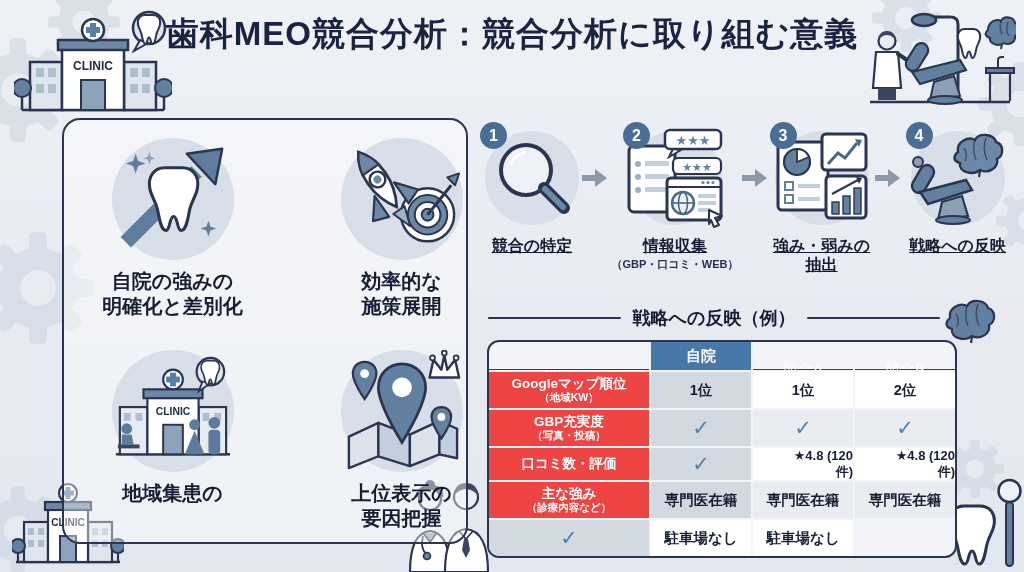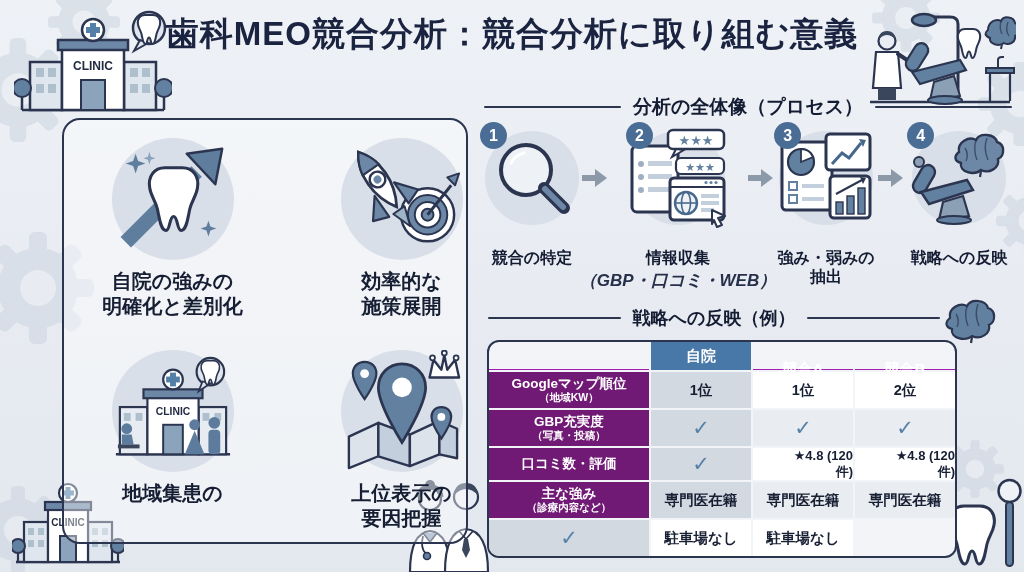--- a/index.html
+++ b/index.html
@@ -23,28 +23,28 @@
   .quad-grid{position:absolute;left:62px;top:122px;width:450px;height:420px;display:grid;grid-template-columns:1fr 1fr;grid-template-rows:1fr 1fr;padding:8px 6px;gap:20px;}
   .quad{display:flex;flex-direction:column;align-items:center;justify-content:flex-start;padding-top:8px;}
   .icon-circle{width:122px;height:122px;border-radius:50%;background:var(--circle);display:flex;align-items:center;justify-content:center;position:relative;}
   .quad-label{margin-top:9px;text-align:center;font-size:20px;font-weight:800;line-height:1.25;color:#161e33;}
   .steps{position:absolute;left:482px;top:126px;width:532px;display:flex;align-items:flex-start;}
   .step{display:flex;flex-direction:column;align-items:center;}
   .step-iconwrap{position:relative;width:100px;height:104px;display:flex;align-items:center;justify-content:center;}
   .step-circle{position:absolute;left:50%;top:50%;transform:translate(-50%,-50%);width:94px;height:94px;border-radius:50%;background:var(--circle);}
   .step-iconwrap svg{position:relative;}
   .badge{position:absolute;left:-2px;top:-4px;width:27px;height:27px;border-radius:50%;background:#4a6d96;color:#fff;font-size:16px;font-weight:800;display:flex;align-items:center;justify-content:center;z-index:3;}
-  .step-label{margin-top:18px;font-size:16px;font-weight:800;text-align:center;line-height:1.2;color:#141c33;}
-  .step-sub{font-size:17px;font-weight:700;color:#27304a;margin-top:2px;white-space:nowrap;font-style:italic;}
+  .step-label{margin-top:6px;font-size:16px;font-weight:800;text-align:center;line-height:1.2;color:#141c33;text-decoration:underline;}
+  .step-sub{font-size:11px;font-weight:700;color:#27304a;margin-top:2px;white-space:nowrap;}
   .step-arrow{margin-top:42px;flex:0 0 auto;}
   .comp-table{position:absolute;left:487px;top:340px;display:grid;grid-template-columns:160px 100px 100px 100px;grid-template-rows:28px 36px 36px 32px 36px 36px;gap:2px;background:#f2f4f8;border:2.5px solid var(--line);border-radius:12px;overflow:hidden;}
   .cell{display:flex;flex-direction:column;align-items:center;justify-content:center;text-align:right;}
-  .h-dark{background:#a21caf;color:#fff;font-size:15px;font-weight:700;margin-top:27px;}
+  .h-dark{background:#404040;color:#fff;font-size:15px;font-weight:400;margin-top:27px;}
   .h-own{background:#4878a7;color:#fff;font-size:15px;font-weight:800;}
-  .rlbl{background:#701a75;color:#fff;}
+  .rlbl{background:#ef4444;color:#fff;}
   .rlbl .m{font-size:13.5px;font-weight:800;line-height:1.1;}
   .rlbl .s{font-size:10.5px;font-weight:700;line-height:1.15;}
   .rlbl .s:empty{display:none;}
   .own-cell{background:#d3d9e1;}
   .row-a{background:#ffffff;}
   .row-b{background:#e9ecf1;}
   .cellv{font-size:14.5px;font-weight:800;color:#171f33;}
   .cellv.star{font-size:13px;margin-left:40px;}
   .cellv.check{font-size:21px;color:#5480a8;}
 </style>
@@ -344,25 +344,20 @@
           </g>
         </svg>
       </div>
       <div class="quad-label">
         <span style="display:block">上位表示の</span>
         <span style="display:block">要因把握</span>
       </div>
     </div>
   </div>
 
-  <div class="sec-title proc-sec-title">
-    <span class="rule"></span>
-    <span class="t">分析の全体像（プロセス）</span>
-    <span class="rule"></span>
-  </div>
 
   <div class="steps">
 
     <div class="step" style="width:102px">
       <div class="step-iconwrap">
         <span class="badge">1</span>
         <span class="step-circle"></span>
         <svg width="92" height="92" viewBox="0 0 92 92">
           <circle cx="40" cy="38" r="25" fill="#eef2f7" stroke="#2b3550" stroke-width="4"></circle>
           <path d="M25 31 A19 19 0 0 1 38 21" fill="none" stroke="#fff" stroke-width="3" stroke-linecap="round"></path>

